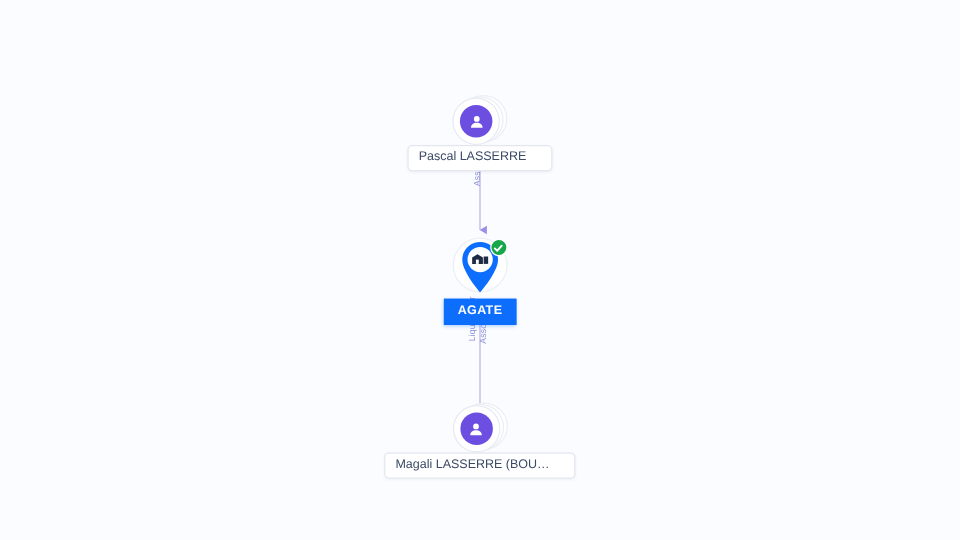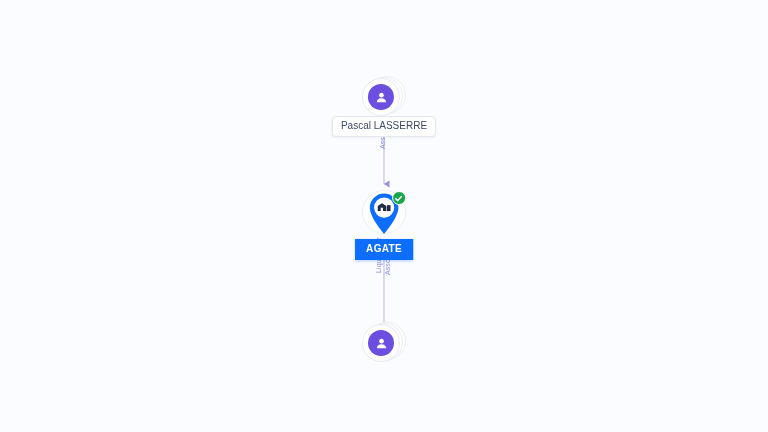--- a/index.html
+++ b/index.html
@@ -116,21 +116,21 @@
     display: flex;
     align-items: center;
     justify-content: center;
     z-index: 5;
   }
   .pin-badge svg { display: block; }
 
   
   .chip {
     margin-top: -3px;
-    padding: 3px 8px 4px 8px;
+    padding: 3px 20px 4px 8px;
     border-radius: 4px;
     background: #ffffff;
     border: 1px solid #e4e7f0;
     color: #3b4a66;
     font-size: 10px;
     line-height: 12px;
     white-space: nowrap;
     box-shadow: 0 1px 2px rgba(30,40,80,0.05);
     position: relative;
     z-index: 6;
@@ -235,13 +235,14 @@
     <div class="stack-ring r2"></div>
     <div class="avatar-ring">
       <div class="avatar-circle">
         <svg width="15" height="15" viewBox="0 0 24 24" fill="#ffffff">
           <circle cx="12" cy="8.2" r="3.7"></circle>
           <path d="M4.6 19.4c0-3.9 3.3-6.2 7.4-6.2s7.4 2.3 7.4 6.2z"></path>
         </svg>
       </div>
     </div>
   </div>
+  <div class="chip">Magali LASSERRE (BOU…</div>
 </div>
 
 </body></html>

